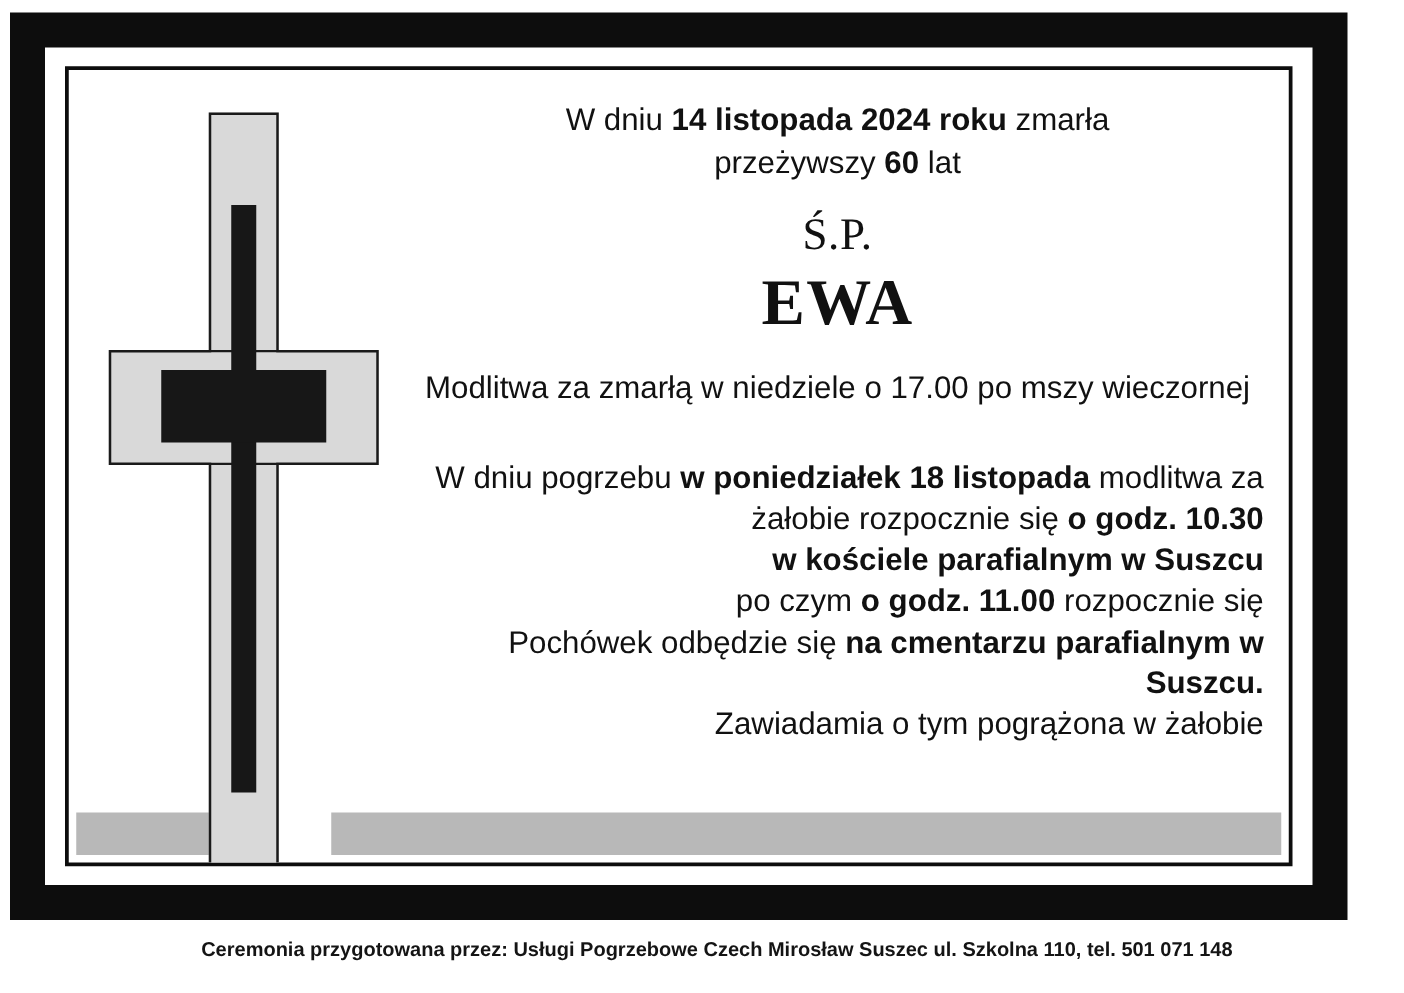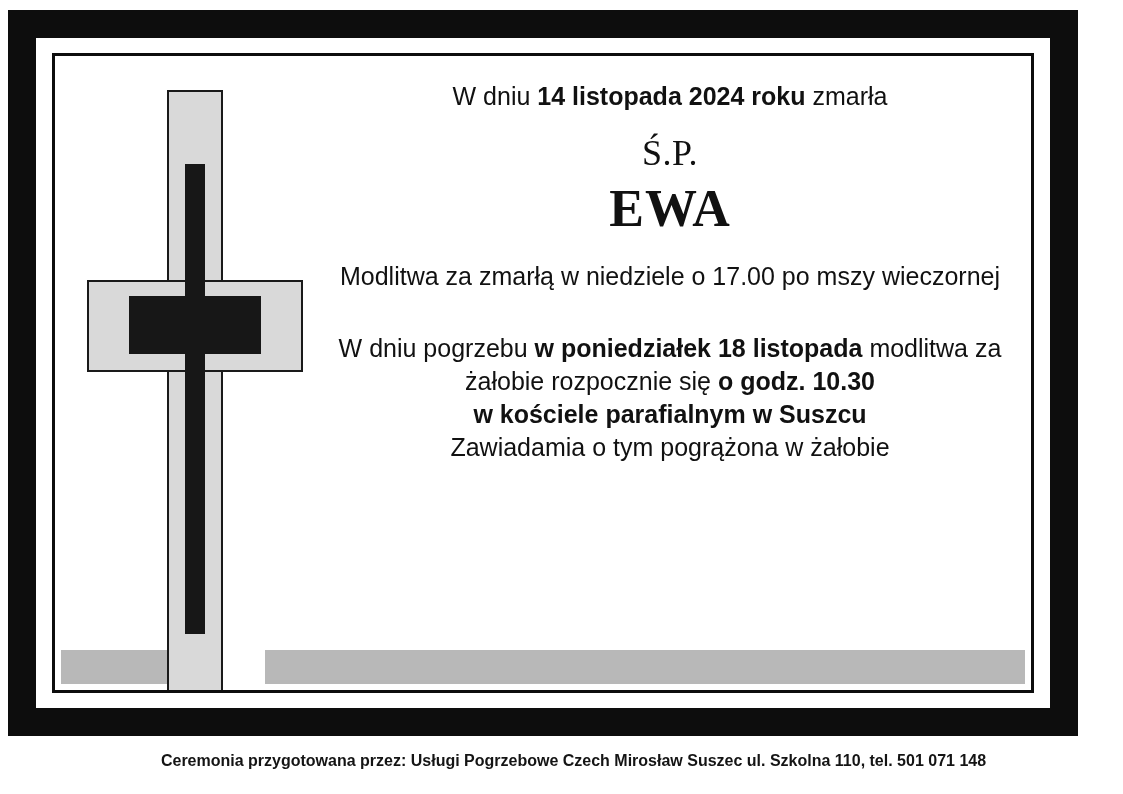--- a/index.html
+++ b/index.html
@@ -175,20 +175,21 @@
   .prayer {
     font-size: 25px;
     margin-top: 22px;
   }
   .body-block {
     margin-top: 40px;
     font-size: 25px;
   }
   .body-block .line {
     margin-top: 1px;
+    text-align: right;
   }
   b { font-weight: bold; }
 
   
   .footer {
     position: absolute;
     left: 0;
     right: 0;
     top: 752px;
     text-align: center;
@@ -218,36 +219,45 @@
             <div class="cross-v-inner"></div>
             <div class="cross-h-inner"></div>
           </div>
 
           <div class="text-block">
 
             <div class="line intro">
               <span>W dniu </span><b>14 listopada 2024 roku</b><span> zmarła</span>
             </div>
 
+            <div class="line intro-2">
+              <span>przeżywszy </span><b>60</b><span> lat</span>
+            </div>
 
             <div class="line sp">Ś.P.</div>
 
             <div class="line name">EWA</div>
 
             <div class="line prayer">Modlitwa za zmarłą w niedziele o 17.00 po mszy wieczornej</div>
 
             <div class="body-block">
               <div class="line">
                 <span>W dniu pogrzebu </span><b>w poniedziałek 18 listopada</b><span> modlitwa za</span>
               </div>
               <div class="line">
                 <span>żałobie rozpocznie się </span><b>o godz. 10.30</b>
               </div>
               <div class="line">
                 <b>w kościele parafialnym  w Suszcu</b>
+              </div>
+              <div class="line">
+                <span>po czym </span><b>o godz. 11.00</b><span> rozpocznie się</span>
+              </div>
+              <div class="line">
+                <span>Pochówek odbędzie się </span><b>na cmentarzu parafialnym w Suszcu.</b>
               </div>
               <div class="line">Zawiadamia o tym pogrążona w żałobie</div>
 
             </div>
 
           </div>
 
         </div>
       </div>
     </div>

